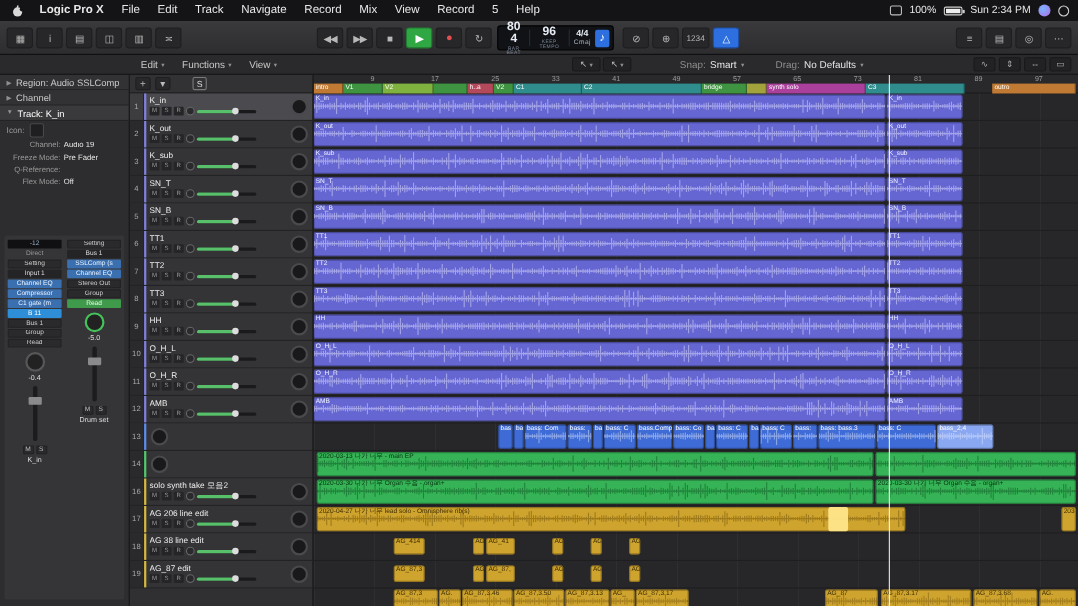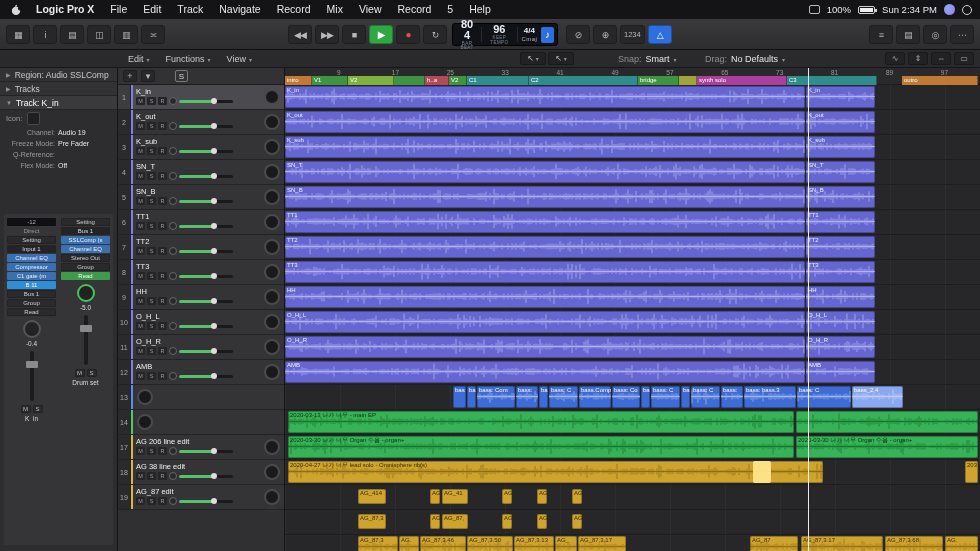--- a/index.html
+++ b/index.html
@@ -236,21 +236,21 @@
     </div>
 </div>
 
 <div id="inspector">
   <div class="insp-row">
     <span class="car">▶</span>
     <span>Region: Audio SSLComp</span>
   </div>
   <div class="insp-row">
     <span class="car">▶</span>
-    <span>Tracks</span>
+    <span>Channel</span>
   </div>
   <div class="insp-row track">
     <span class="car">▼</span>
     <span>Track: K_in</span>
   </div>
   <div class="icon-row">
     <span>Icon:</span>
     <span class="icon-box"></span>
   </div>
   <div id="insp-fields">
@@ -544,20 +544,38 @@
         <div class="tnum">13</div>
         <div class="tstrip" style="background: rgb(91, 141, 238);"></div>
         <div class="tknob"></div>
       </div>
       <div class="trow">
         <div class="tnum">14</div>
         <div class="tstrip" style="background: rgb(82, 201, 106);"></div>
         <div class="tknob"></div>
       </div>
       <div class="trow">
+        <div class="tnum">16</div>
+        <div class="tstrip" style="background: rgb(216, 185, 62);"></div>
+        <div class="tmain">
+          <div class="tname">solo synth take 모음2</div>
+          <div class="tctl">
+            <span class="tbt">M</span>
+            <span class="tbt">S</span>
+            <span class="tbt">R</span>
+            <span class="pan"></span>
+            <span class="sld">
+              <i></i>
+              <b></b>
+            </span>
+          </div>
+        </div>
+        <div class="tknob"></div>
+      </div>
+      <div class="trow">
         <div class="tnum">17</div>
         <div class="tstrip" style="background: rgb(216, 185, 62);"></div>
         <div class="tmain">
           <div class="tname">AG 206 line edit</div>
           <div class="tctl">
             <span class="tbt">M</span>
             <span class="tbt">S</span>
             <span class="tbt">R</span>
             <span class="pan"></span>
             <span class="sld">

